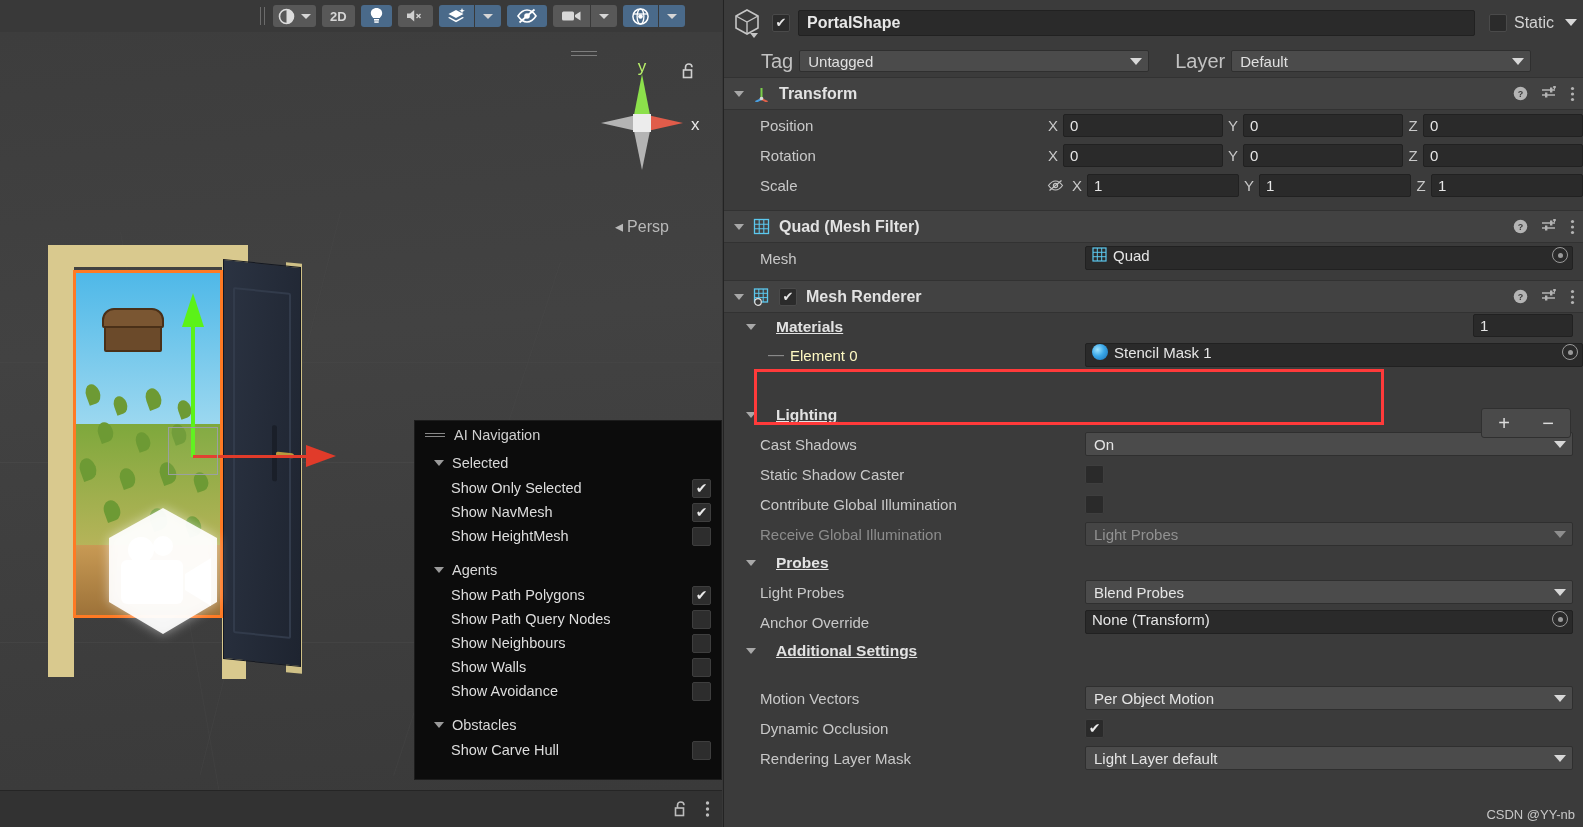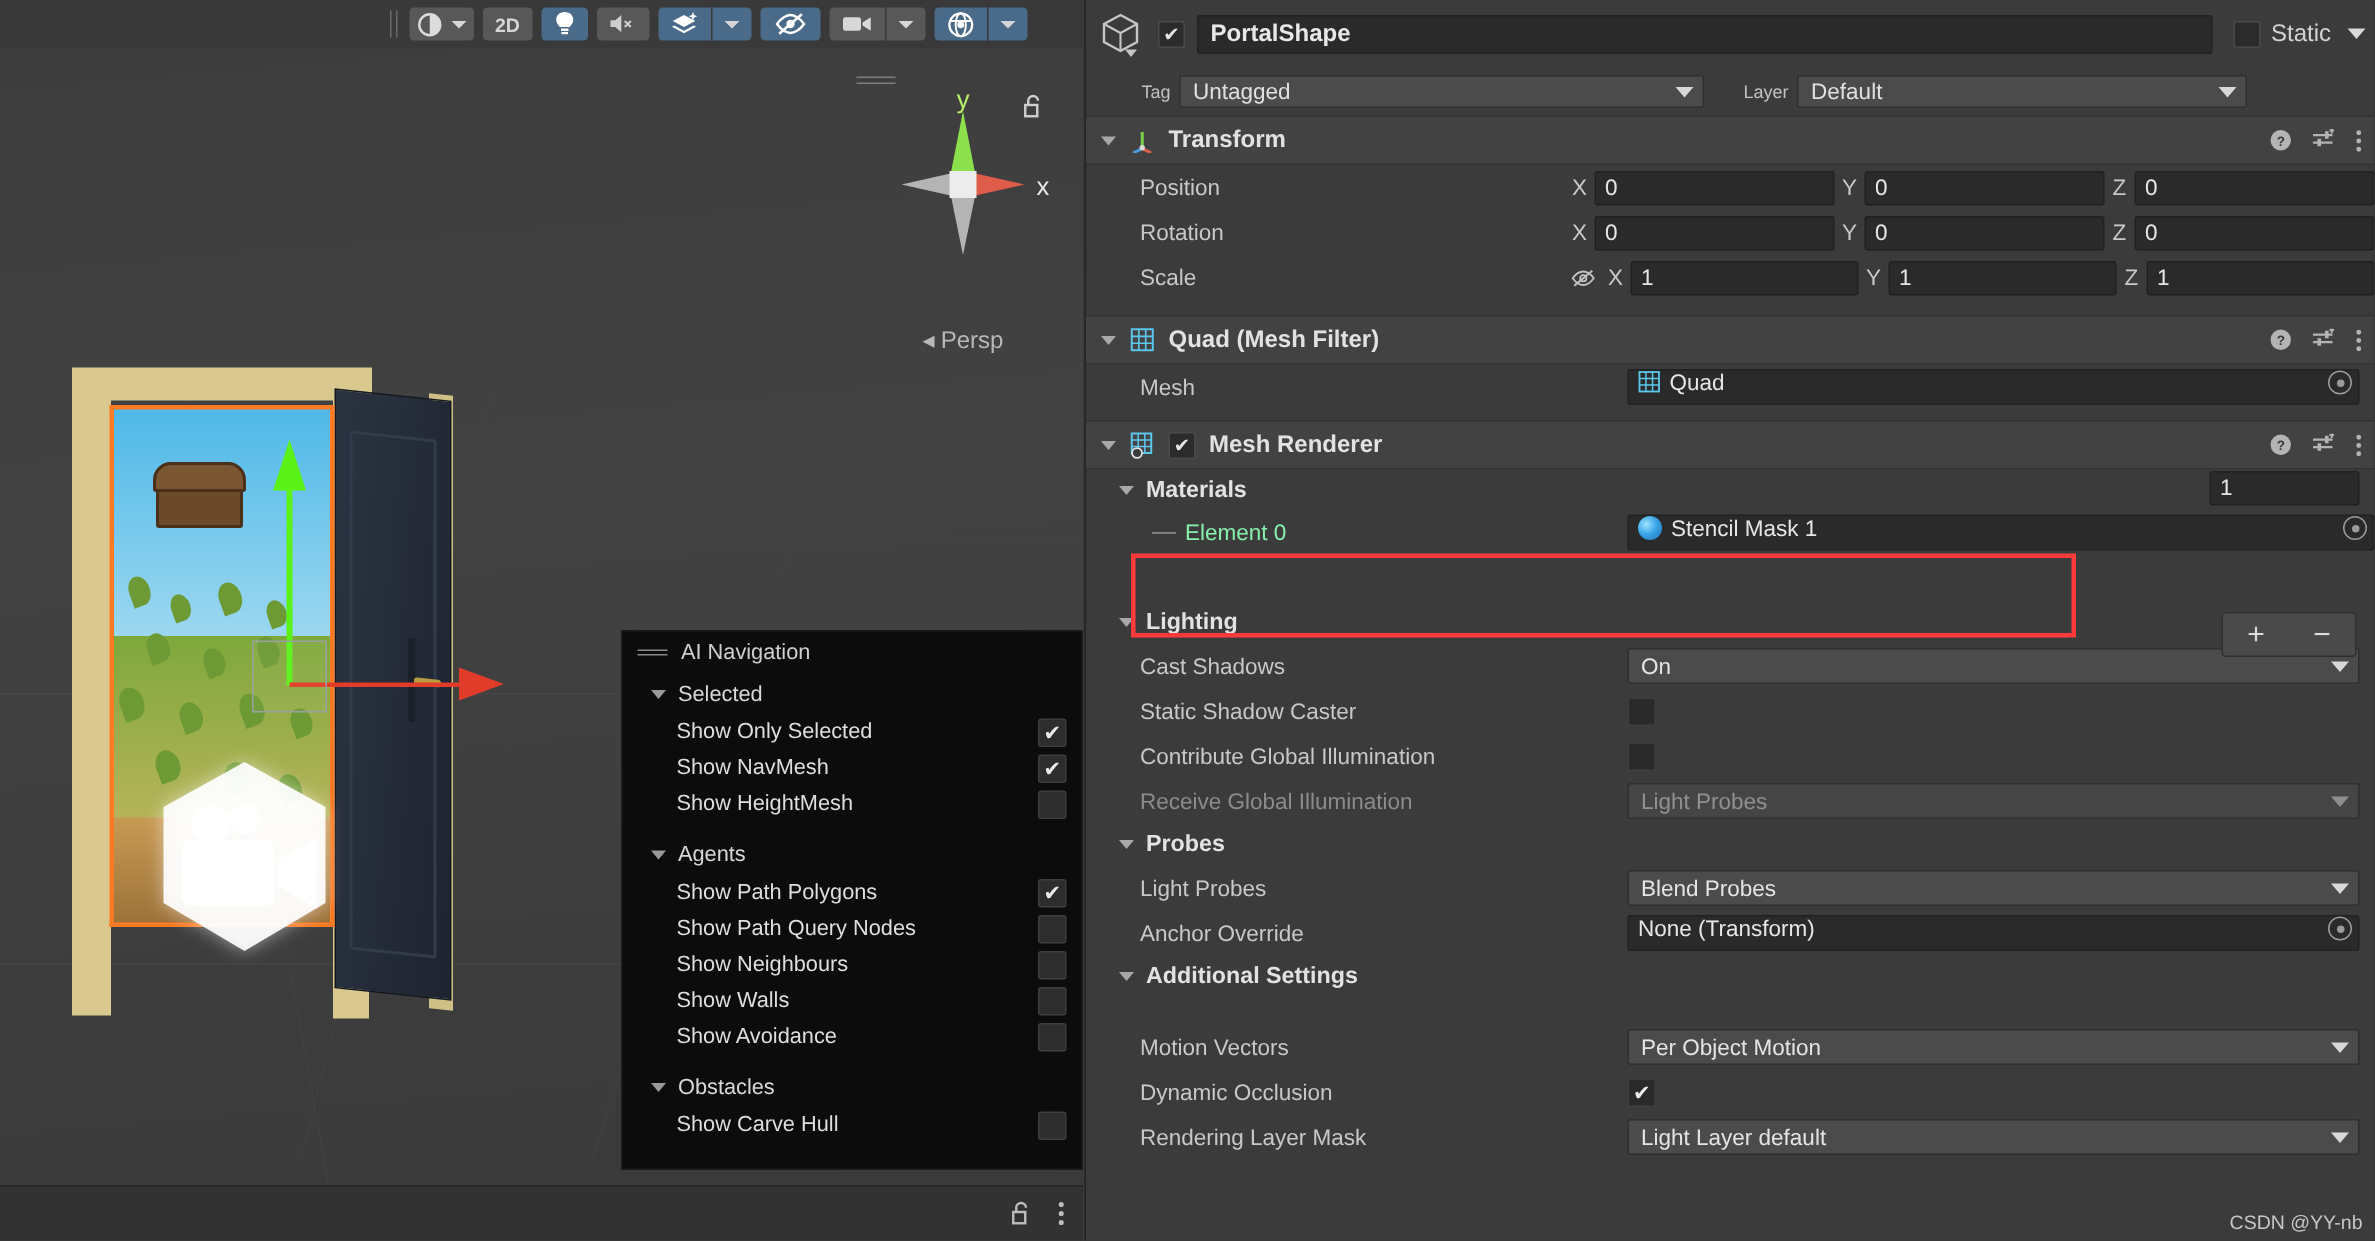--- a/index.html
+++ b/index.html
@@ -165,21 +165,21 @@
   #name-field {
     flex:1; height:26px; background:#2a2a2a; border:1px solid #212121; border-radius:2px;
     display:flex; align-items:center; padding:0 8px;
     color:#e8e8e8; font-size:16px; font-weight:bold;
   }
   #static-wrap { display:flex; align-items:center; gap:7px; margin-left:6px; }
   #static-ck { width:18px;height:18px;background:#2b2b2b;border:1px solid #4a4a4a;border-radius:2px; }
   #static-label { font-size:16px; color:#d2d2d2; }
 
   #tag-row { height:32px; display:flex; align-items:center; padding:0 0 0 37px; gap:6px; }
-  .lbl-sm { color:#c2c2c2; font-size:12px; }
+  .lbl-sm { color:#c2c2c2; font-size:20px; }
   .dropdown {
     height:22px; background:#4b4b4b; border:1px solid #2f2f2f; border-radius:2px;
     display:flex; align-items:center; padding:0 6px 0 8px;
     color:#e0e0e0; font-size:15px; position:relative;
   }
   .dropdown .ddv { flex:1; }
   .dd-caret { width:0;height:0;border-left:6px solid transparent;border-right:6px solid transparent;
               border-top:7px solid #d8d8d8; }
 
   .comp-header {
@@ -218,38 +218,38 @@
   .sel-dot::after{content:"";width:5px;height:5px;background:#9a9a9a;border-radius:50%;}
   .dd-field {
     height:24px; background:#4b4b4b; border:1px solid #2f2f2f; border-radius:2px;
     display:flex; align-items:center; padding:0 6px 0 8px; color:#e4e4e4; font-size:15px; flex:1;
   }
   .dd-field.disabled { background:#454545; color:#919191; }
   .dd-field .dfv { flex:1; }
   .prop-ck { width:19px;height:19px;background:#2a2a2a;border:1px solid #3e3e3e;border-radius:2px;
              display:flex;align-items:center;justify-content:center;color:#ececec;font-size:14px;line-height:1;}
   .foldout {
-    display:flex; align-items:center; gap:8px; height:28px; padding-left:22px;
-    color:#e2e2e2; font-size:15.5px; font-weight:bold;
+    display:flex; align-items:center; gap:20px; height:28px; padding-left:22px;
+    color:#e2e2e2; font-size:15.5px; font-weight:bold;text-decoration:underline;
   }
   .foldout .tri { width:0;height:0;border-left:5px solid transparent;border-right:5px solid transparent;
                   border-top:6px solid #a8a8a8; }
   #mat-size-row { position:relative; height:28px; }
   #mat-size {
     position:absolute; right:10px; top:1px; width:100px; height:23px;
     background:#2a2a2a; border:1px solid #212121; border-radius:2px;
     display:flex; align-items:center; padding:0 6px; color:#e6e6e6; font-size:15px;
   }
   #mat-highlight {
     position:absolute; left:30px; top:369px; width:630px; height:56px;
     border:3px solid #ff3a3a; pointer-events:none; z-index:5;
   }
   #element-row { display:flex; align-items:center; height:28px; padding-left:44px; }
   #drag-dash { width:22px; color:#8c8c8c; font-size:16px; }
-  #element-label { width:295px; color:#86efac; font-size:15px; }
+  #element-label { width:295px; color:#fef9c3; font-size:15px; }
   .mat-chip { width:16px;height:16px;border-radius:50%;
     background:radial-gradient(circle at 35% 35%, #9fe4ff 0%, #3aa7e8 45%, #1a6fb5 100%); }
   #plusminus {
     position:absolute; right:12px; top:408px; width:90px; height:30px;
     background:#4a4a4a; border:1px solid #303030; border-radius:3px;
     display:flex; align-items:center; justify-content:space-around;
     color:#dcdcdc; font-size:20px; z-index:6;
   }
   #watermark {
     position:absolute; right:8px; bottom:5px; color:#c7c7c7; font-size:13px;

